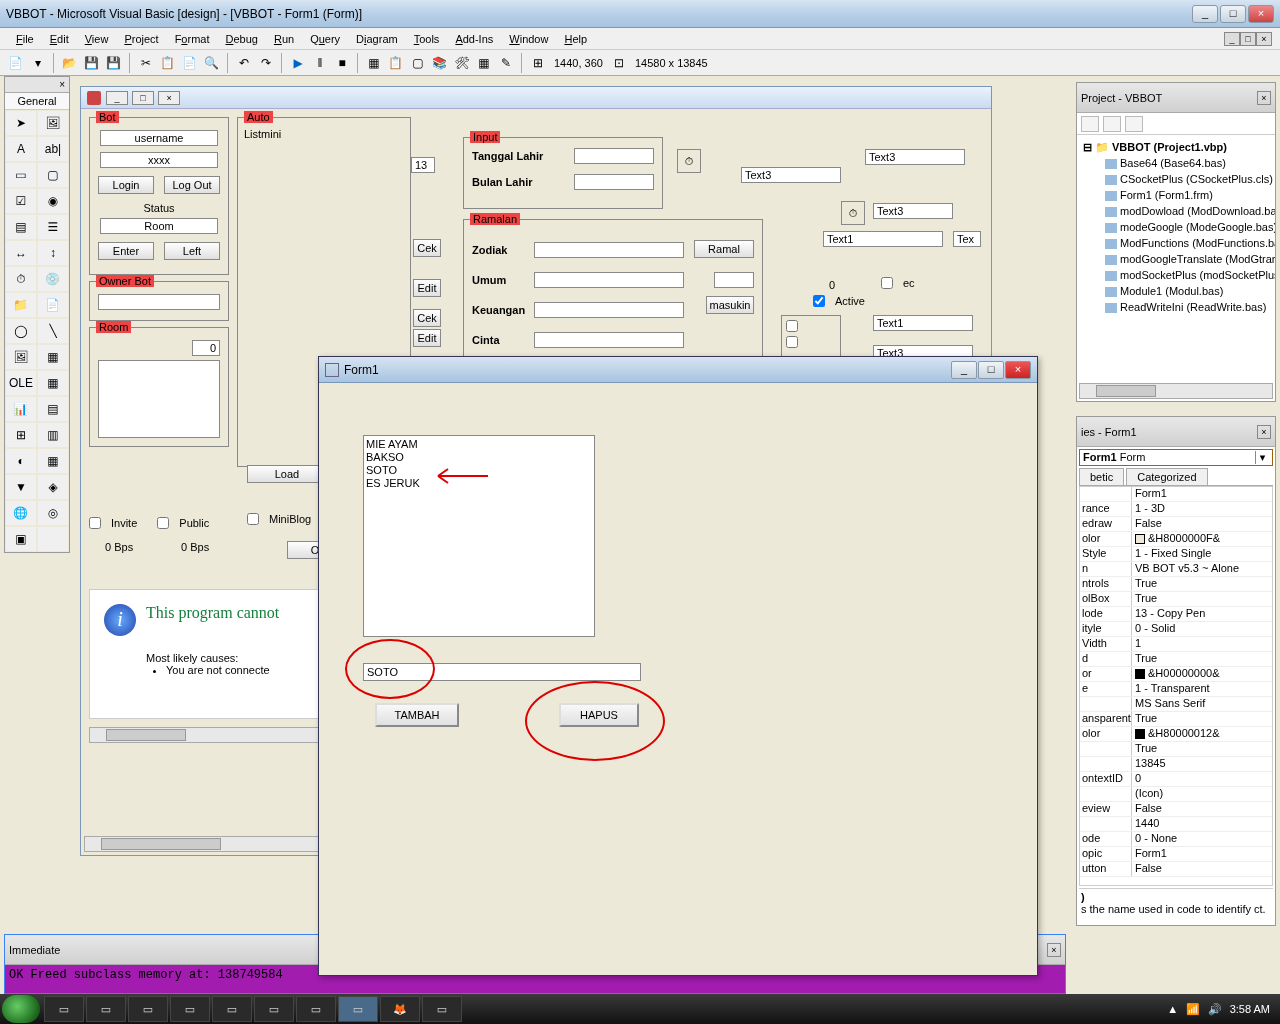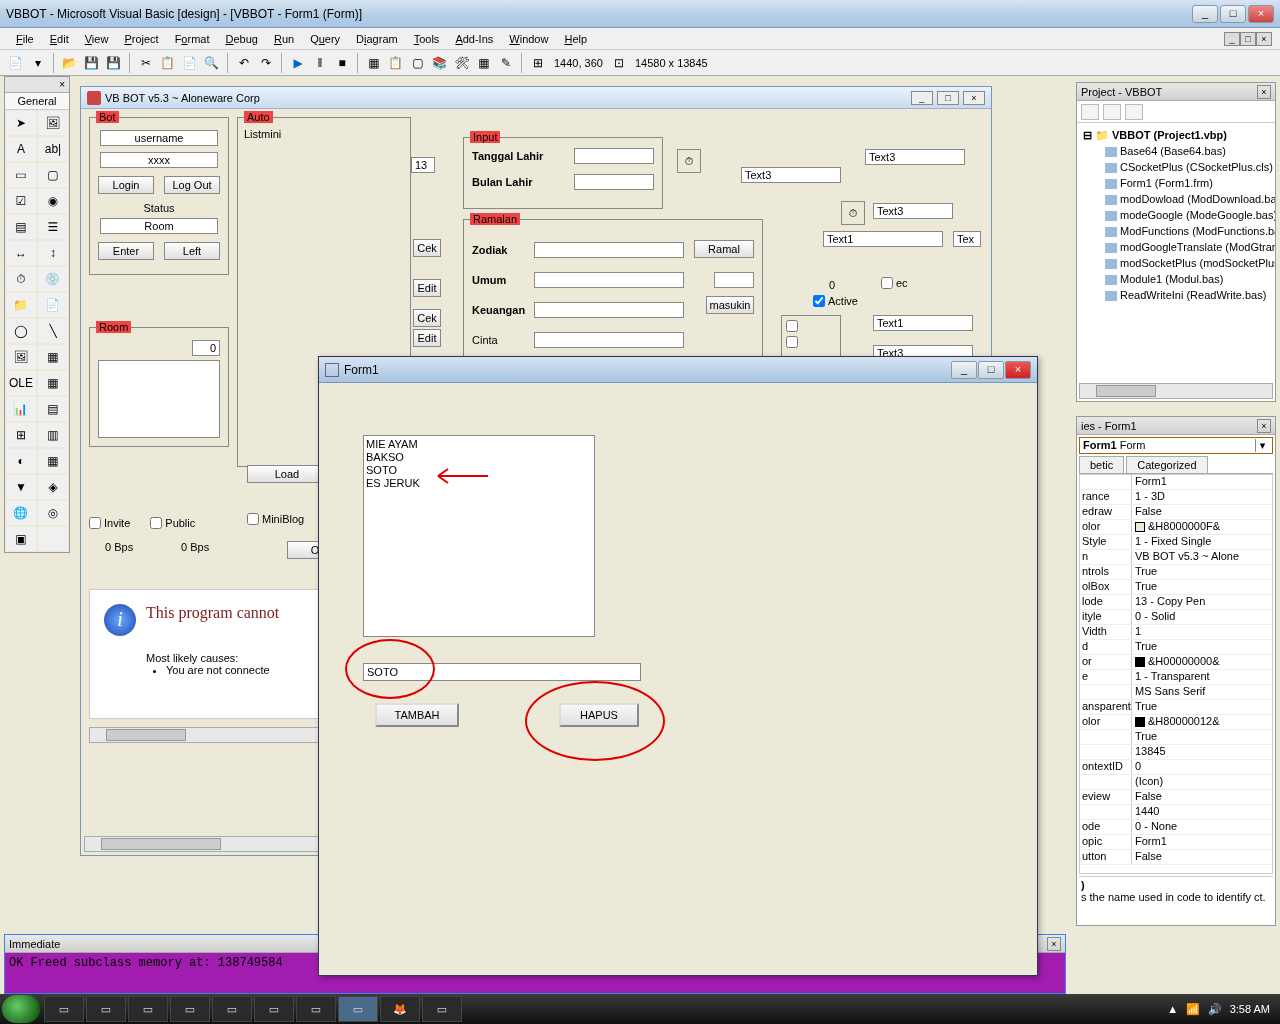--- a/index.html
+++ b/index.html
@@ -43,21 +43,21 @@
 .mdichild .childbar .t{ flex:1; font-size:11px; }
 .mdichild .childbar .btns div{ width:22px; height:14px; border:1px solid #888; background:#eee; display:inline-block; margin-left:1px; text-align:center; font-size:9px; line-height:12px;}
 
 
 .designsurface { position:absolute; left:0; top:22px; right:0; bottom:0; background:#ece9d8; background-image: radial-gradient(#888 0.5px, transparent 0.5px); background-size: 8px 8px; background-position: 4px 4px; }
 .groupbox { position:absolute; border:1px solid #888; background:#ece9d8; }
 .groupbox > .gtitle { position:absolute; top:-7px; left:6px; background:#ef4444; padding:0 3px; font-size:11px; }
 .vbbtn { border:1px solid #888; background:linear-gradient(to bottom,#fefefe,#e0e0e0); text-align:center; font-size:11px; padding:2px 0; }
 .vbinput { border:1px solid #888; background:#fff; font-size:11px; padding:1px 3px; }
 .vblabel{ font-size:11px; }
-.vbcheck{ font-size:11px; display:flex; align-items:center; gap:3px;}
+.vbcheck{ font-size:11px; display:flex; align-items:center; gap:10px;}
 .vbcheck input{ width:12px; height:12px;}
 
 
 .form1 { position:absolute; left:318px; top:280px; width:720px; height:620px; background:#ece9d8; border:1px solid #335; box-shadow:2px 2px 6px rgba(0,0,0,0.3); z-index:50;}
 .form1 .f1bar { height:26px; background:linear-gradient(to bottom,#d7e4f2,#a8c4e0); display:flex; align-items:center; padding:0 6px; border-bottom:1px solid #7a96b8;}
 .form1 .f1bar .icon{ width:14px;height:14px; border:1px solid #668; margin-right:5px;}
 .form1 .f1bar .t{ flex:1; font-size:12px;}
 .form1 .f1bar .btns{ display:flex; gap:1px;}
 .form1 .f1bar .btns div{ width:26px;height:18px; border:1px solid #8899aa; background:linear-gradient(to bottom,#f0f4f8,#c8d4e0); border-radius:2px; text-align:center; font-size:11px; line-height:14px;}
 .form1 .f1bar .btns .close{ background:linear-gradient(to bottom,#e55,#c22); color:#fff;}
@@ -65,21 +65,21 @@
 .listbx { position:absolute; border:1px solid #888; background:#fff; padding:2px; font-size:11px; line-height:13px;}
 .txbx { position:absolute; border:1px solid #888; background:#fff; padding:2px 3px; font-size:11px;}
 .f1btn { position:absolute; border:2px outset #ddd; background:linear-gradient(to bottom,#f8f8f8,#e0e0e0); text-align:center; padding:4px 0; font-size:11px;}
 
 
 .redcircle { position:absolute; border:2px solid #d00; border-radius:50%; background:transparent; pointer-events:none;}
 .redarrow { position:absolute; pointer-events:none;}
 
 
 .projpanel{ position:absolute; right:4px; top:6px; width:200px; height:320px; background:#fff; border:1px solid #999;}
-.panelhdr{ height:18px; background:linear-gradient(to bottom,#e8e8e8,#d0d0d0); border-bottom:1px solid #aaa; padding:1px 4px; display:flex; align-items:center;}
+.panelhdr{ height:30px; background:linear-gradient(to bottom,#e8e8e8,#d0d0d0); border-bottom:1px solid #aaa; padding:1px 4px; display:flex; align-items:center;}
 .panelhdr .t{ flex:1; font-size:11px;}
 .panelhdr .x{ width:14px;height:14px; border:1px solid #888; text-align:center; font-size:9px; line-height:12px;}
 .projtb{ height:22px; border-bottom:1px solid #ccc; display:flex; align-items:center; padding:2px 4px; gap:4px;}
 .projtb div{ width:18px;height:16px; border:1px solid #bbb; background:#f4f4f4;}
 .tree{ padding:4px 6px; font-size:11px; line-height:16px; overflow:hidden;}
 .tree .n{ white-space:nowrap;}
 .tree .n.root{ font-weight:bold;}
 .tree .n .ic{ display:inline-block; width:12px; height:10px; background:#9bd; margin-right:3px; vertical-align:middle;}
 
 
@@ -96,21 +96,21 @@
 .proprow .sw{ display:inline-block; width:10px; height:10px; border:1px solid #000; margin-right:3px; vertical-align:middle;}
 .propdesc{ margin:2px; padding:2px; font-size:10px; border-top:1px solid #ccc;}
 
 
 .immediate{ position:absolute; left:4px; bottom:0; right:214px; height:60px; background:#a21caf; border:1px solid #3b82f6;}
 .immbody{ padding:3px 4px; font-family:'Courier New',monospace; font-size:12px;}
 
 
 .infopanel{ position:absolute; background:#fff; border:1px solid #ccc; padding:14px; display:flex; align-items:flex-start; gap:10px;}
 .infopanel .iico{ width:32px;height:32px; border-radius:50%; background:radial-gradient(circle,#6af,#24a); color:#fff; font-size:20px; text-align:center; line-height:30px; font-family:Georgia,serif; font-style:italic;}
-.infopanel .msg{ color:#7f1d1d; font-size:16px; font-family:Tahoma;}
+.infopanel .msg{ color:#15803d; font-size:16px; font-family:Tahoma;}
 
 
 .taskbar{ position:absolute; left:0; right:0; bottom:0; height:30px; background:linear-gradient(to bottom,#3a3a3a,#111); display:flex; align-items:center; padding:0 2px;}
 .startorb{ width:38px;height:28px; border-radius:14px; background:radial-gradient(circle at 40% 40%,#6c6,#040); margin-right:4px;}
 .tbitem{ width:40px; height:26px; border:1px solid #444; background:#2a2a2a; margin-right:2px; display:flex; align-items:center; justify-content:center; color:#ccc;}
 .tbitem.active{ background:#4a6a8a;}
 .tray{ margin-left:auto; display:flex; align-items:center; color:#fff; font-size:11px; gap:8px; padding-right:8px;}
 .scrollbar-h{ height:16px; background:#e8e8e8; border:1px solid #aaa; display:flex; align-items:center;}
 .scrollbar-h .thumb{ height:12px; background:#ccc; border:1px solid #999; margin:0 16px;}
 </style>
@@ -222,41 +222,44 @@
     <div>🌐</div>
         <div>◎</div>
     <div>▣</div>
         <div></div>
   </div>
 </div>
 
 <div class="mdichild">
   <div class="childbar">
     <div class="icon"></div>
-    <div class="t">VB BOT v5.3 ~ Aloneware Corp</div>
     <div class="btns">
       <div>_</div>
       <div>□</div>
       <div>×</div>
     </div>
   </div>
   <div class="designsurface">
 
     <div class="groupbox" style="left:8px; top:8px; width:140px; height:158px;">
       <div class="gtitle">Bot</div>
       <div class="vbinput" style="position:absolute; left:10px; top:12px; right:10px; text-align:center;">username</div>
       <div class="vbinput" style="position:absolute; left:10px; top:34px; right:10px; text-align:center;">xxxx</div>
       <div class="vbbtn" style="position:absolute; left:8px; top:58px; width:56px;">Login</div>
       <div class="vbbtn" style="position:absolute; right:8px; top:58px; width:56px;">Log Out</div>
       <div class="vblabel" style="position:absolute; left:0; right:0; top:84px; text-align:center;">Status</div>
       <div class="vbinput" style="position:absolute; left:10px; top:100px; right:10px; text-align:center;">Room</div>
       <div class="vbbtn" style="position:absolute; left:8px; top:124px; width:56px;">Enter</div>
       <div class="vbbtn" style="position:absolute; right:8px; top:124px; width:56px;">Left</div>
     </div>
 
+    <div class="groupbox" style="left:8px; top:172px; width:140px; height:40px;">
+      <div class="gtitle">Owner Bot</div>
+      <div class="vbinput" style="position:absolute; left:8px; top:12px; right:8px; height:16px;"></div>
+    </div>
 
     <div class="groupbox" style="left:8px; top:218px; width:140px; height:120px;">
       <div class="gtitle">Room</div>
       <div class="vbinput" style="position:absolute; right:8px; top:12px; width:28px; text-align:right;">0</div>
       <div class="vbinput" style="position:absolute; left:8px; top:32px; right:8px; bottom:8px;"></div>
     </div>
 
     <div class="groupbox" style="left:156px; top:8px; width:174px; height:350px;">
       <div class="gtitle">Auto</div>
       <div class="vblabel" style="position:absolute; left:6px; top:10px;">Listmini</div>
@@ -281,21 +284,21 @@
       <div class="gtitle">Ramalan</div>
       <div class="vblabel" style="position:absolute; left:8px; top:24px; font-weight:bold;">Zodiak</div>
       <div class="vbinput" style="position:absolute; left:70px; top:22px; width:150px; height:16px;"></div>
       <div class="vbbtn" style="position:absolute; right:8px; top:20px; width:60px;">Ramal</div>
       <div class="vblabel" style="position:absolute; left:8px; top:54px; font-weight:bold;">Umum</div>
       <div class="vbinput" style="position:absolute; left:70px; top:52px; width:150px; height:16px;"></div>
       <div class="vbinput" style="position:absolute; right:8px; top:52px; width:40px; height:16px;"></div>
       <div class="vbbtn" style="position:absolute; right:8px; top:76px; width:48px;">masukin</div>
       <div class="vblabel" style="position:absolute; left:8px; top:84px; font-weight:bold;">Keuangan</div>
       <div class="vbinput" style="position:absolute; left:70px; top:82px; width:150px; height:16px;"></div>
-      <div class="vblabel" style="position:absolute; left:8px; top:114px; font-weight:normal;">Cinta</div>
+      <div class="vblabel" style="position:absolute; left:8px; top:114px; font-weight:bold;">Cinta</div>
       <div class="vbinput" style="position:absolute; left:70px; top:112px; width:150px; height:16px;"></div>
     </div>
 
     <div class="vbinput" style="position:absolute; left:660px; top:58px; width:100px;">Text3</div>
     <div class="vbinput" style="position:absolute; left:784px; top:40px; width:100px;">Text3</div>
     <div style="position:absolute; left:760px; top:92px; width:24px; height:24px; border:1px solid #888; text-align:center; line-height:22px;">⏱</div>
     <div class="vbinput" style="position:absolute; left:792px; top:94px; width:80px;">Text3</div>
     <div class="vbinput" style="position:absolute; left:742px; top:122px; width:120px;">Text1</div>
     <div class="vbinput" style="position:absolute; left:872px; top:122px; width:28px;">Tex</div>
     <div class="vblabel" style="position:absolute; left:748px; top:170px;">0</div>

